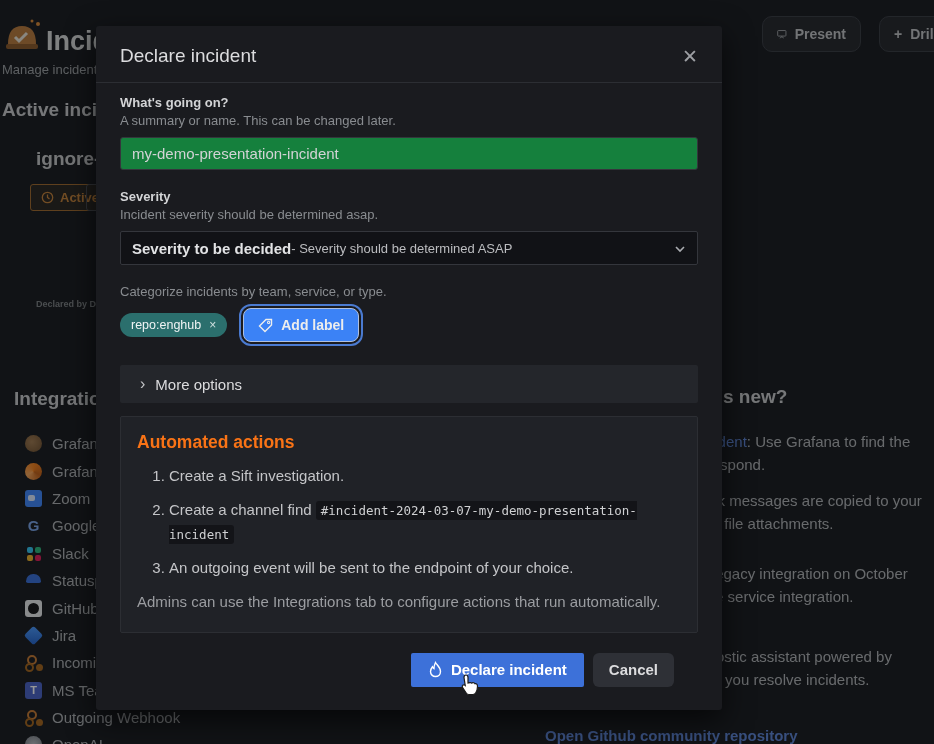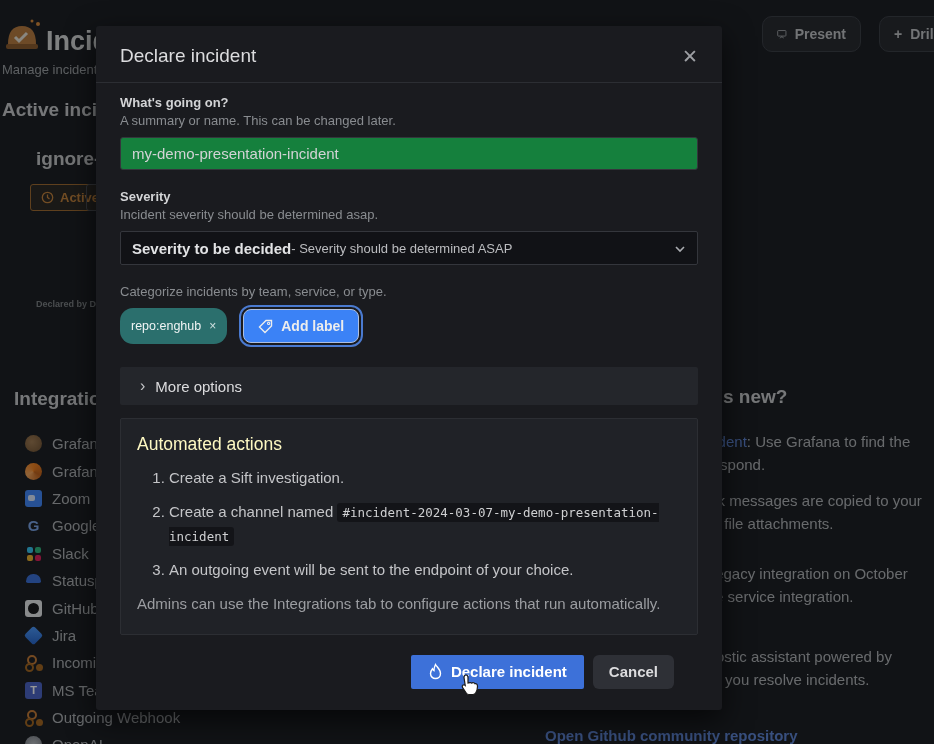--- a/index.html
+++ b/index.html
@@ -58,27 +58,27 @@
   .modal-body { padding:0 24px; }
   .field-label { font-size:13px; font-weight:700; color:#d3d4d6; margin-bottom:3px; }
   .field-help { font-size:13px; color:#898c90; margin-bottom:9px; }
   .text-input { width:100%; height:33px; background:#15803d; border:1px solid #34363c; border-radius:3px; color:#d2d3d5; font-size:15px; padding:0 11px; font-family:"Liberation Sans", sans-serif; }
   .section { margin-bottom:19px; }
   .select-box { width:100%; height:34px; background:#111216; border:1px solid #34363c; border-radius:2px; display:flex; align-items:center; padding:0 11px; cursor:pointer; }
   .select-primary { font-size:15px; font-weight:700; color:#e2e3e5; white-space:nowrap; }
   .select-secondary { font-size:13px; color:#bcbdc0; white-space:nowrap; }
   .select-caret { margin-left:auto; color:#aaacb0; }
   .labels-row { display:flex; align-items:center; gap:16px; margin-top:2px; }
-  .chip { background:#2b6f6d; color:#f0f4f4; font-size:12.5px; height:36px; border-radius:13px; display:flex; align-items:center; gap:8px; padding:0 11px; }
+  .chip { background:#2b6f6d; color:#f0f4f4; font-size:12.5px; height:24px; border-radius:13px; display:flex; align-items:center; gap:8px; padding:0 11px; }
   .chip-x { color:#cfe0df; font-size:12px; cursor:pointer; }
   .add-label-btn { height:34px; background:#3b82f6; border:1px solid #aebfdf; border-radius:8px; outline:2px solid #4a7ad0; outline-offset:2px; color:#eceded; font-size:14px; font-weight:700; display:flex; align-items:center; gap:8px; padding:0 14px; cursor:pointer; }
   .more-options { margin-top:23px; background:#24262b; border-radius:2px; height:38px; display:flex; align-items:center; gap:10px; padding:0 20px; font-size:15px; color:#dcdcde; cursor:pointer; }
   .more-chevron { color:#c3c4c7; font-size:16px; }
   .auto-panel { margin-top:13px; background:#202227; border:1px solid #2c2e33; border-radius:2px; padding:15px 16px 17px; }
-  .auto-title { font-size:17.5px; font-weight:400; color:#fef9c3; margin-bottom:11px; }
+  .auto-title { font-size:17.5px; font-weight:700; color:#f97316; margin-bottom:11px; }
   .auto-list { margin:0 0 10px 32px; font-size:15px; color:#c4c5c8; }
   .auto-list li { margin-bottom:11px; line-height:1.55; }
   .auto-list code { font-family:"DejaVu Sans Mono", monospace; font-size:12.5px; background:#131418; color:#cfd0d2; padding:2px 5px; border-radius:3px; }
   .auto-list code:empty { display:none; }
   .auto-note { font-size:15px; color:#9b9da1; line-height:1.65; }
   .modal-footer { display:flex; justify-content:flex-end; gap:9px; padding:20px 24px 0; }
   .btn-declare { height:34px; background:#3d71d9; border:none; border-radius:2px; color:#fff; font-size:15px; font-weight:700; display:flex; align-items:center; gap:8px; padding:0 17px; cursor:pointer; }
   .btn-cancel { height:34px; background:#2e3036; border:none; border-radius:6px; color:#dcdcde; font-size:15px; font-weight:700; padding:0 16px; cursor:pointer; }
   .cursor-img { position:absolute; left:362px; top:647px; pointer-events:none; }
 </style>
@@ -228,21 +228,21 @@
 
     <div class="more-options">
       <span class="more-chevron">›</span>
       <span>More options</span>
     </div>
 
     <div class="auto-panel">
       <div class="auto-title">Automated actions</div>
       <ol class="auto-list">
         <li><span>Create a Sift investigation.</span></li>
-        <li><span>Create a channel named </span><code>#incident-2024-03-07-my-demo-presentation-incident</code></li>
+        <li><span>Create a channel find </span><code>#incident-2024-03-07-my-demo-presentation-incident</code></li>
         <li><span>An outgoing event will be sent to the endpoint of your choice.</span></li>
       </ol>
       <div class="auto-note">Admins can use the Integrations tab to configure actions that run automatically.</div>
     </div>
 
     <div class="modal-footer">
       <button class="btn-declare">
         <svg width="15" height="17" viewBox="0 0 15 17">
             <path d="M7.5 1.5 C9 4 12.5 6.5 12.5 10.5 C12.5 13.5 10.3 15.5 7.5 15.5 C4.7 15.5 2.5 13.5 2.5 10.5 C2.5 8.5 3.5 7 4.5 5.8 C5 7 6 7.6 6 7.6 C6 5.5 6.6 3.2 7.5 1.5 Z" fill="none" stroke="#ffffff" stroke-width="1.4"></path>
           </svg>

